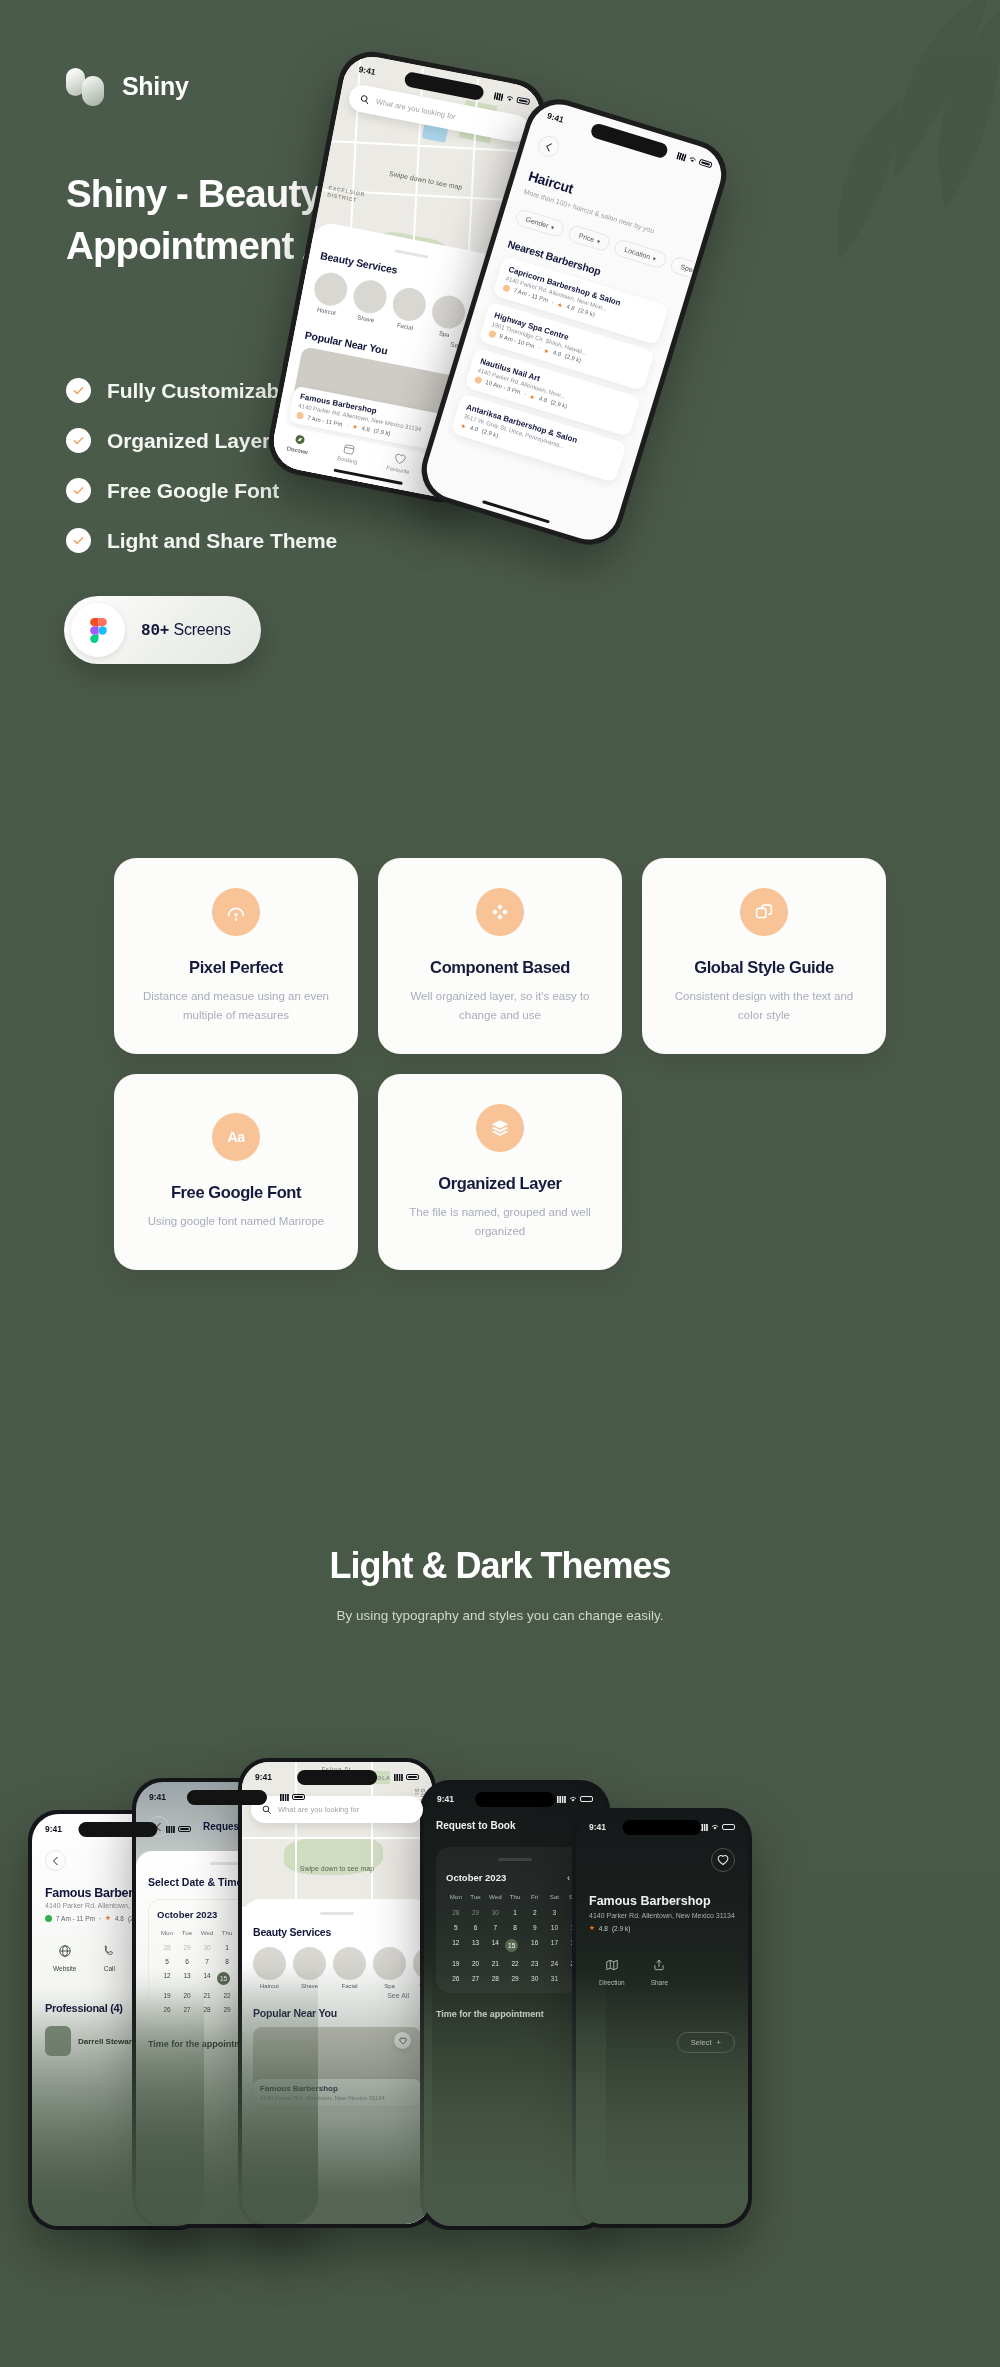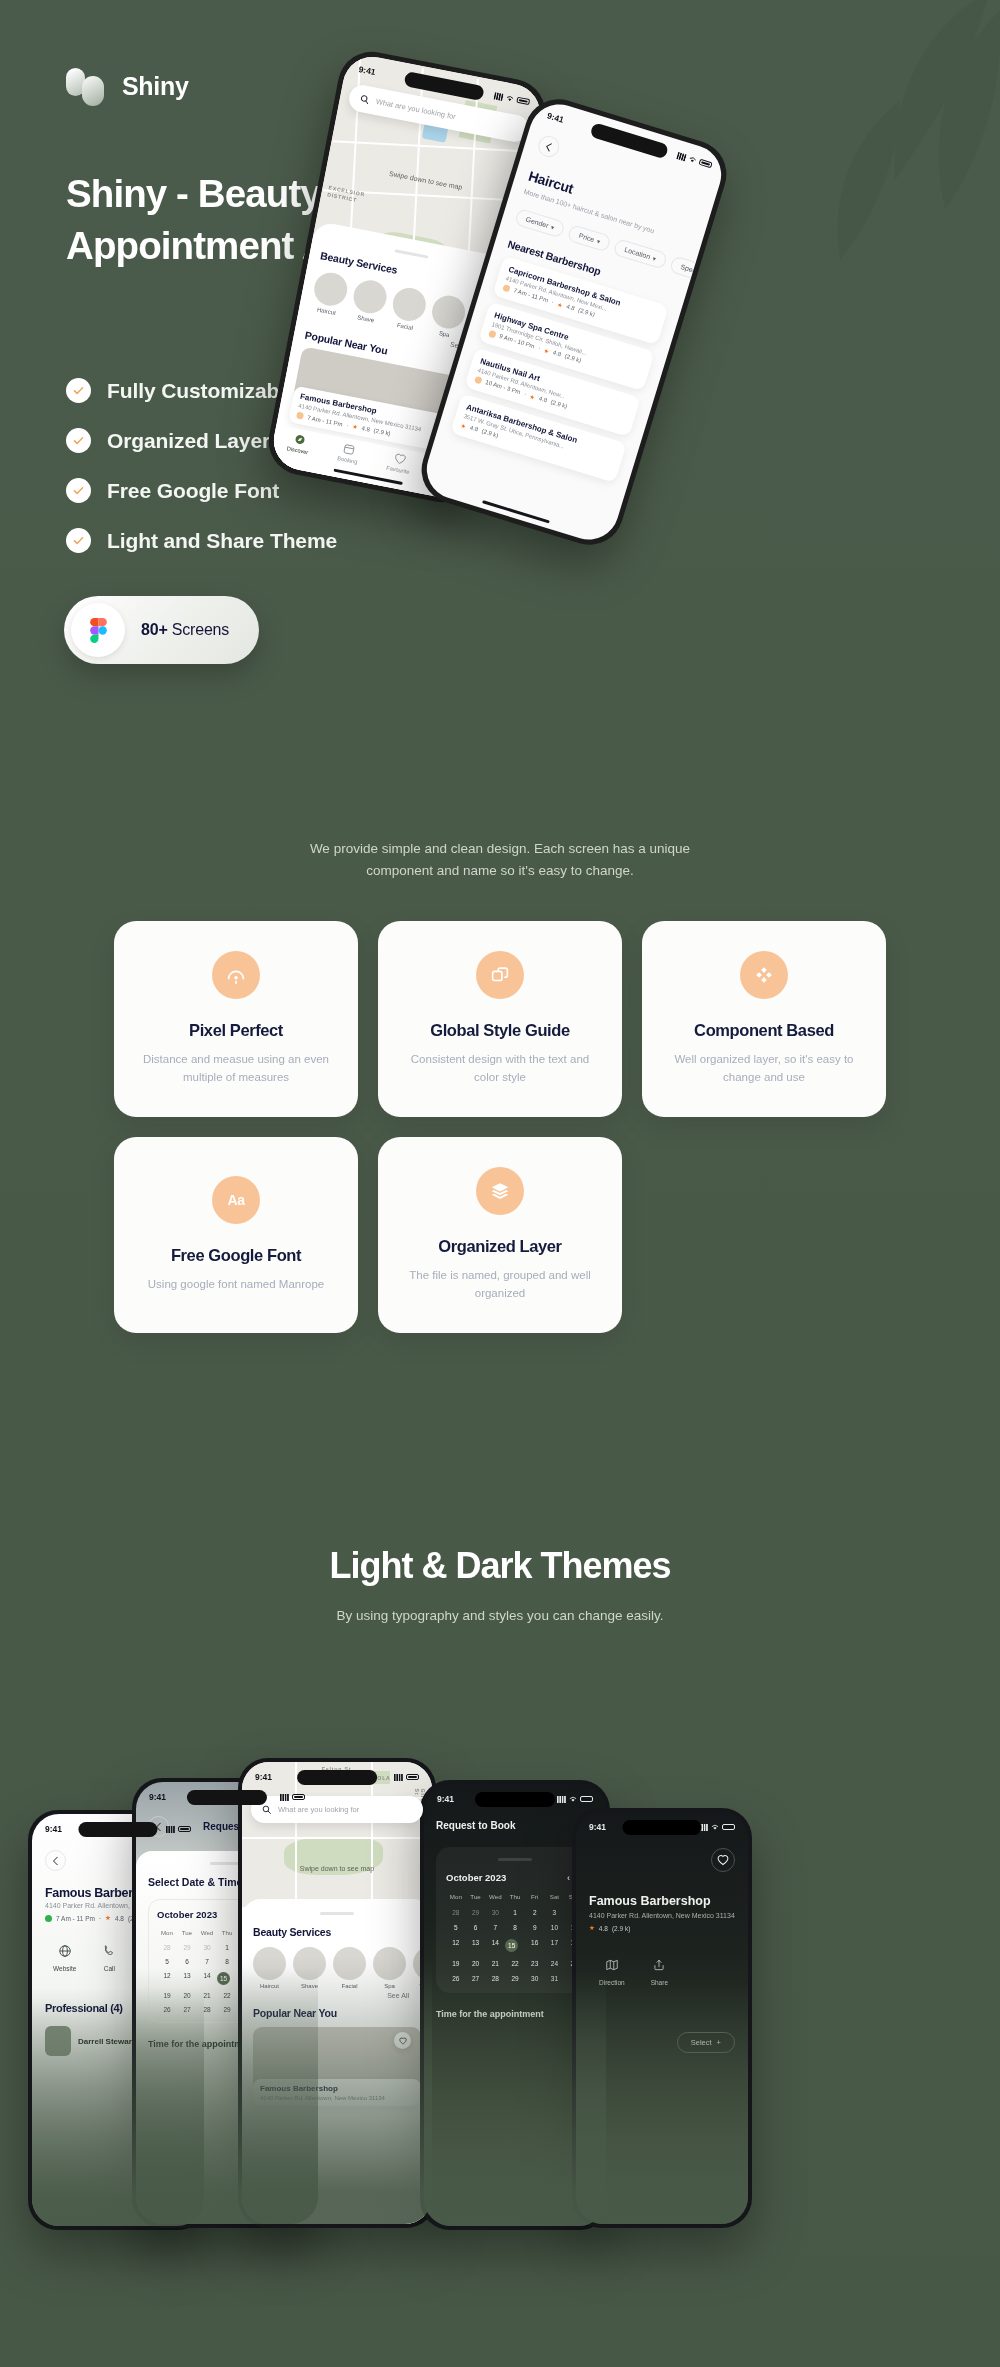--- a/index.html
+++ b/index.html
@@ -40,21 +40,21 @@
   .feat-label { font-size:21px; font-weight:600; letter-spacing:-.1px; color:#f4f6f3; }
 
   .badge { position:absolute; left:64px; top:596px; height:68px; min-width:186px;
     background:linear-gradient(135deg,#ffffff 0%,#eef0ec 55%,#e4e7e1 100%);
     border-radius:40px; display:flex; align-items:center; padding:0 30px 0 7px; gap:16px;
     box-shadow:0 12px 28px rgba(0,0,0,.22); }
   .badge-ico { width:54px; height:54px; border-radius:50%; background:#fff;
     display:flex; align-items:center; justify-content:center; flex:0 0 auto;
     box-shadow:0 2px 6px rgba(0,0,0,.10); }
   .badge-text { font-size:16px; color:#12163a; letter-spacing:-.2px; white-space:nowrap; }
-  .badge-text b { font-weight:700; }
+  .badge-text b { font-weight:700;font-family:Liberation Mono, monospace; }
 
   
   .phone { position:absolute; border-radius:34px; background:#1c1d1c;
      padding:5px; box-shadow:0 22px 46px rgba(0,0,0,.35); }
   .phone .screen { width:100%; height:100%; border-radius:30px; overflow:hidden;
      background:#fff; position:relative; }
   .notch { position:absolute; left:50%; transform:translateX(-50%); top:8px;
      width:40%; height:15px; background:#121312; border-radius:10px; z-index:9; }
   .sbar { position:absolute; top:7px; left:0; width:100%; height:16px; z-index:8;
      display:flex; justify-content:space-between; align-items:center; padding:0 13px;
@@ -440,60 +440,59 @@
                 <span>(2.9 k)</span>
               </div>
           </div>
         </div>
         <div class="homebar"></div>
       </div>
     </div>
   </section>
 
   <section class="s2">
-    <p class="s-sub" style="max-width:430px;margin-left:auto;margin-right:auto;">We provide simple and clean design. Each screen has a unique component and name so it's easy to change.</p>
 
     <div class="cards">
 
       <div class="card">
         <div class="card-ic">
           <svg viewBox="0 0 24 24">
               <path d="M4 16a8 8 0 0 1 16 0" fill="none" stroke="#fff" stroke-width="1.8" stroke-linecap="round"></path>
               <circle cx="12" cy="15" r="1.8" fill="#fff"></circle>
               <path d="M12 19v2" stroke="#fff" stroke-width="1.8" stroke-linecap="round"></path>
             </svg>
         </div>
         <div class="card-t">Pixel Perfect</div>
         <div class="card-d">Distance and measue using an even multiple of measures</div>
-      </div>
-
-      <div class="card">
-        <div class="card-ic">
-          <svg viewBox="0 0 24 24">
-              <rect x="4" y="8" width="10" height="10" rx="2" fill="none" stroke="#fff" stroke-width="1.8"></rect>
-              <path d="M10 8V6.5a2 2 0 0 1 2-2h6a2 2 0 0 1 2 2v6a2 2 0 0 1-2 2h-1.5" fill="none" stroke="#fff" stroke-width="1.8"></path>
-            </svg>
-        </div>
-        <div class="card-t">Global Style Guide</div>
-        <div class="card-d">Consistent design with the text and color style</div>
       </div>
 
       <div class="card">
         <div class="card-ic">
           <svg viewBox="0 0 24 24">
               <g fill="#fff">
                 <path d="M12 3.5 15 6.6 12 9.7 9 6.6z"></path>
                 <path d="M12 14.3 15 17.4 12 20.5 9 17.4z"></path>
                 <path d="M6.6 9 9.7 12 6.6 15 3.5 12z"></path>
                 <path d="M17.4 9 20.5 12 17.4 15 14.3 12z"></path>
               </g>
             </svg>
         </div>
         <div class="card-t">Component Based</div>
         <div class="card-d">Well organized layer, so it's easy to change and use</div>
+      </div>
+
+      <div class="card">
+        <div class="card-ic">
+          <svg viewBox="0 0 24 24">
+              <rect x="4" y="8" width="10" height="10" rx="2" fill="none" stroke="#fff" stroke-width="1.8"></rect>
+              <path d="M10 8V6.5a2 2 0 0 1 2-2h6a2 2 0 0 1 2 2v6a2 2 0 0 1-2 2h-1.5" fill="none" stroke="#fff" stroke-width="1.8"></path>
+            </svg>
+        </div>
+        <div class="card-t">Global Style Guide</div>
+        <div class="card-d">Consistent design with the text and color style</div>
       </div>
 
       <div class="card">
         <div class="card-ic">
             <span class="aa">Aa</span>
           </div>
         <div class="card-t">Free Google Font</div>
         <div class="card-d">Using google font named Manrope</div>
       </div>
 

